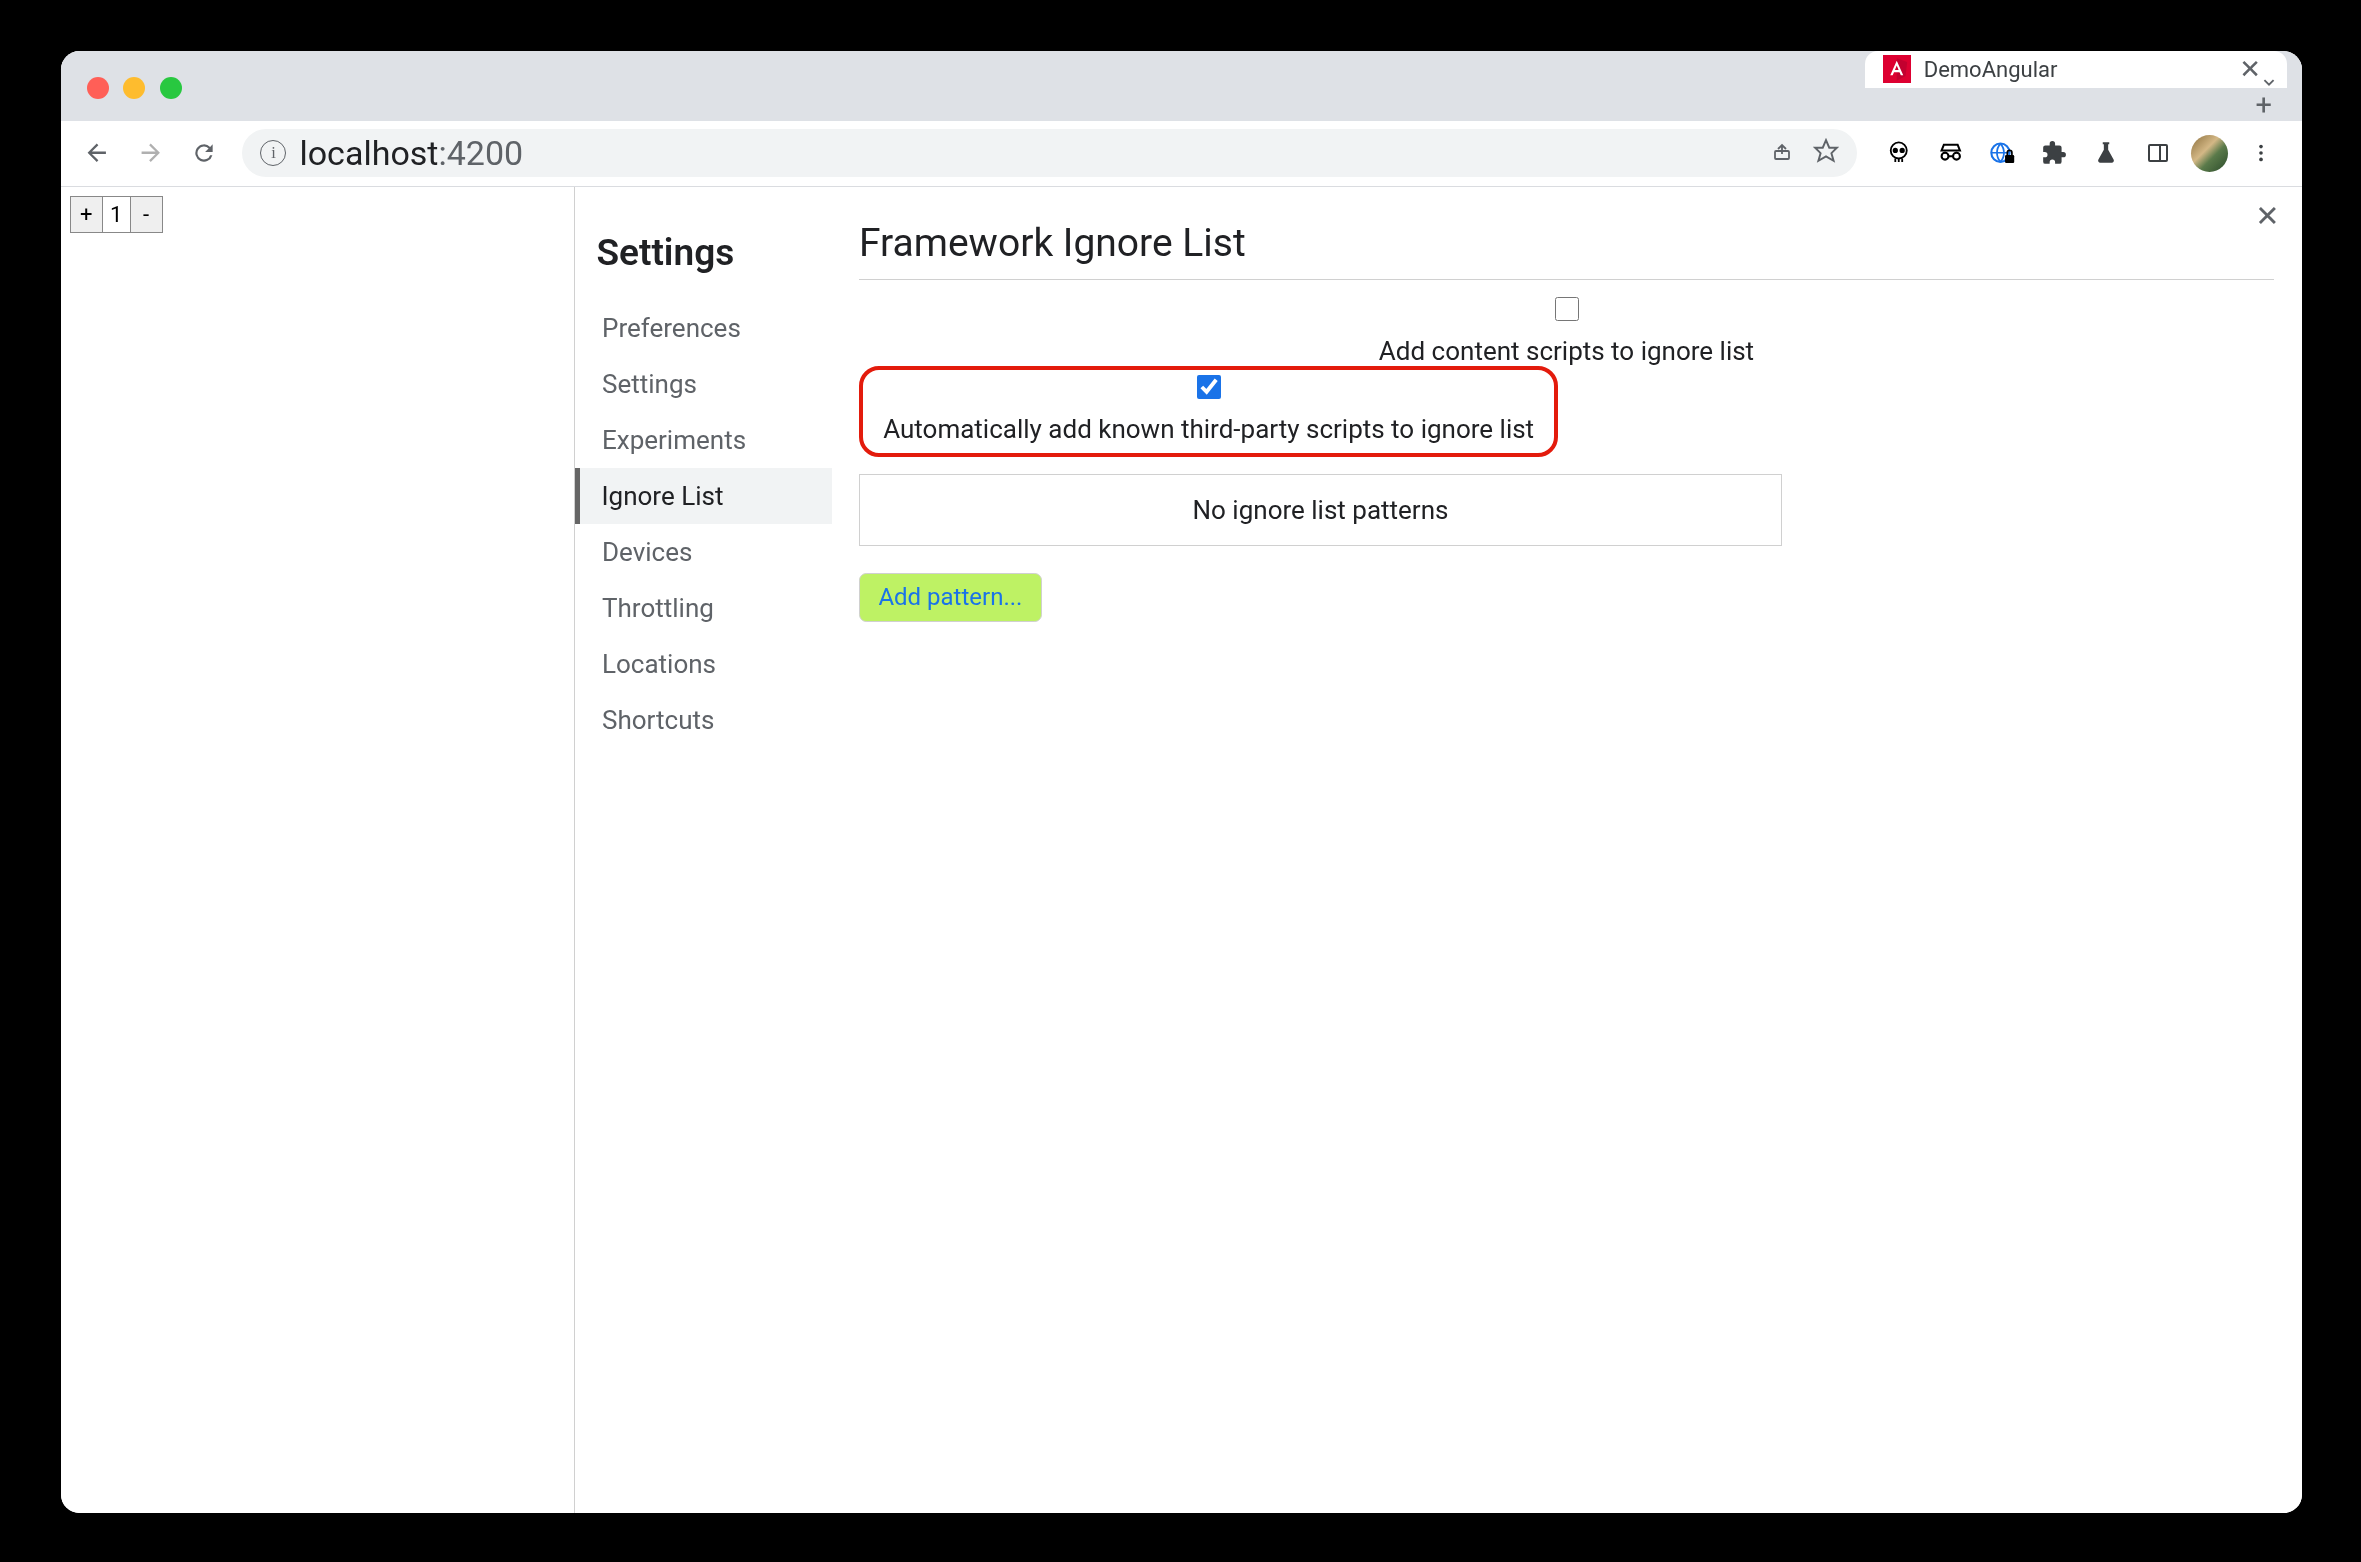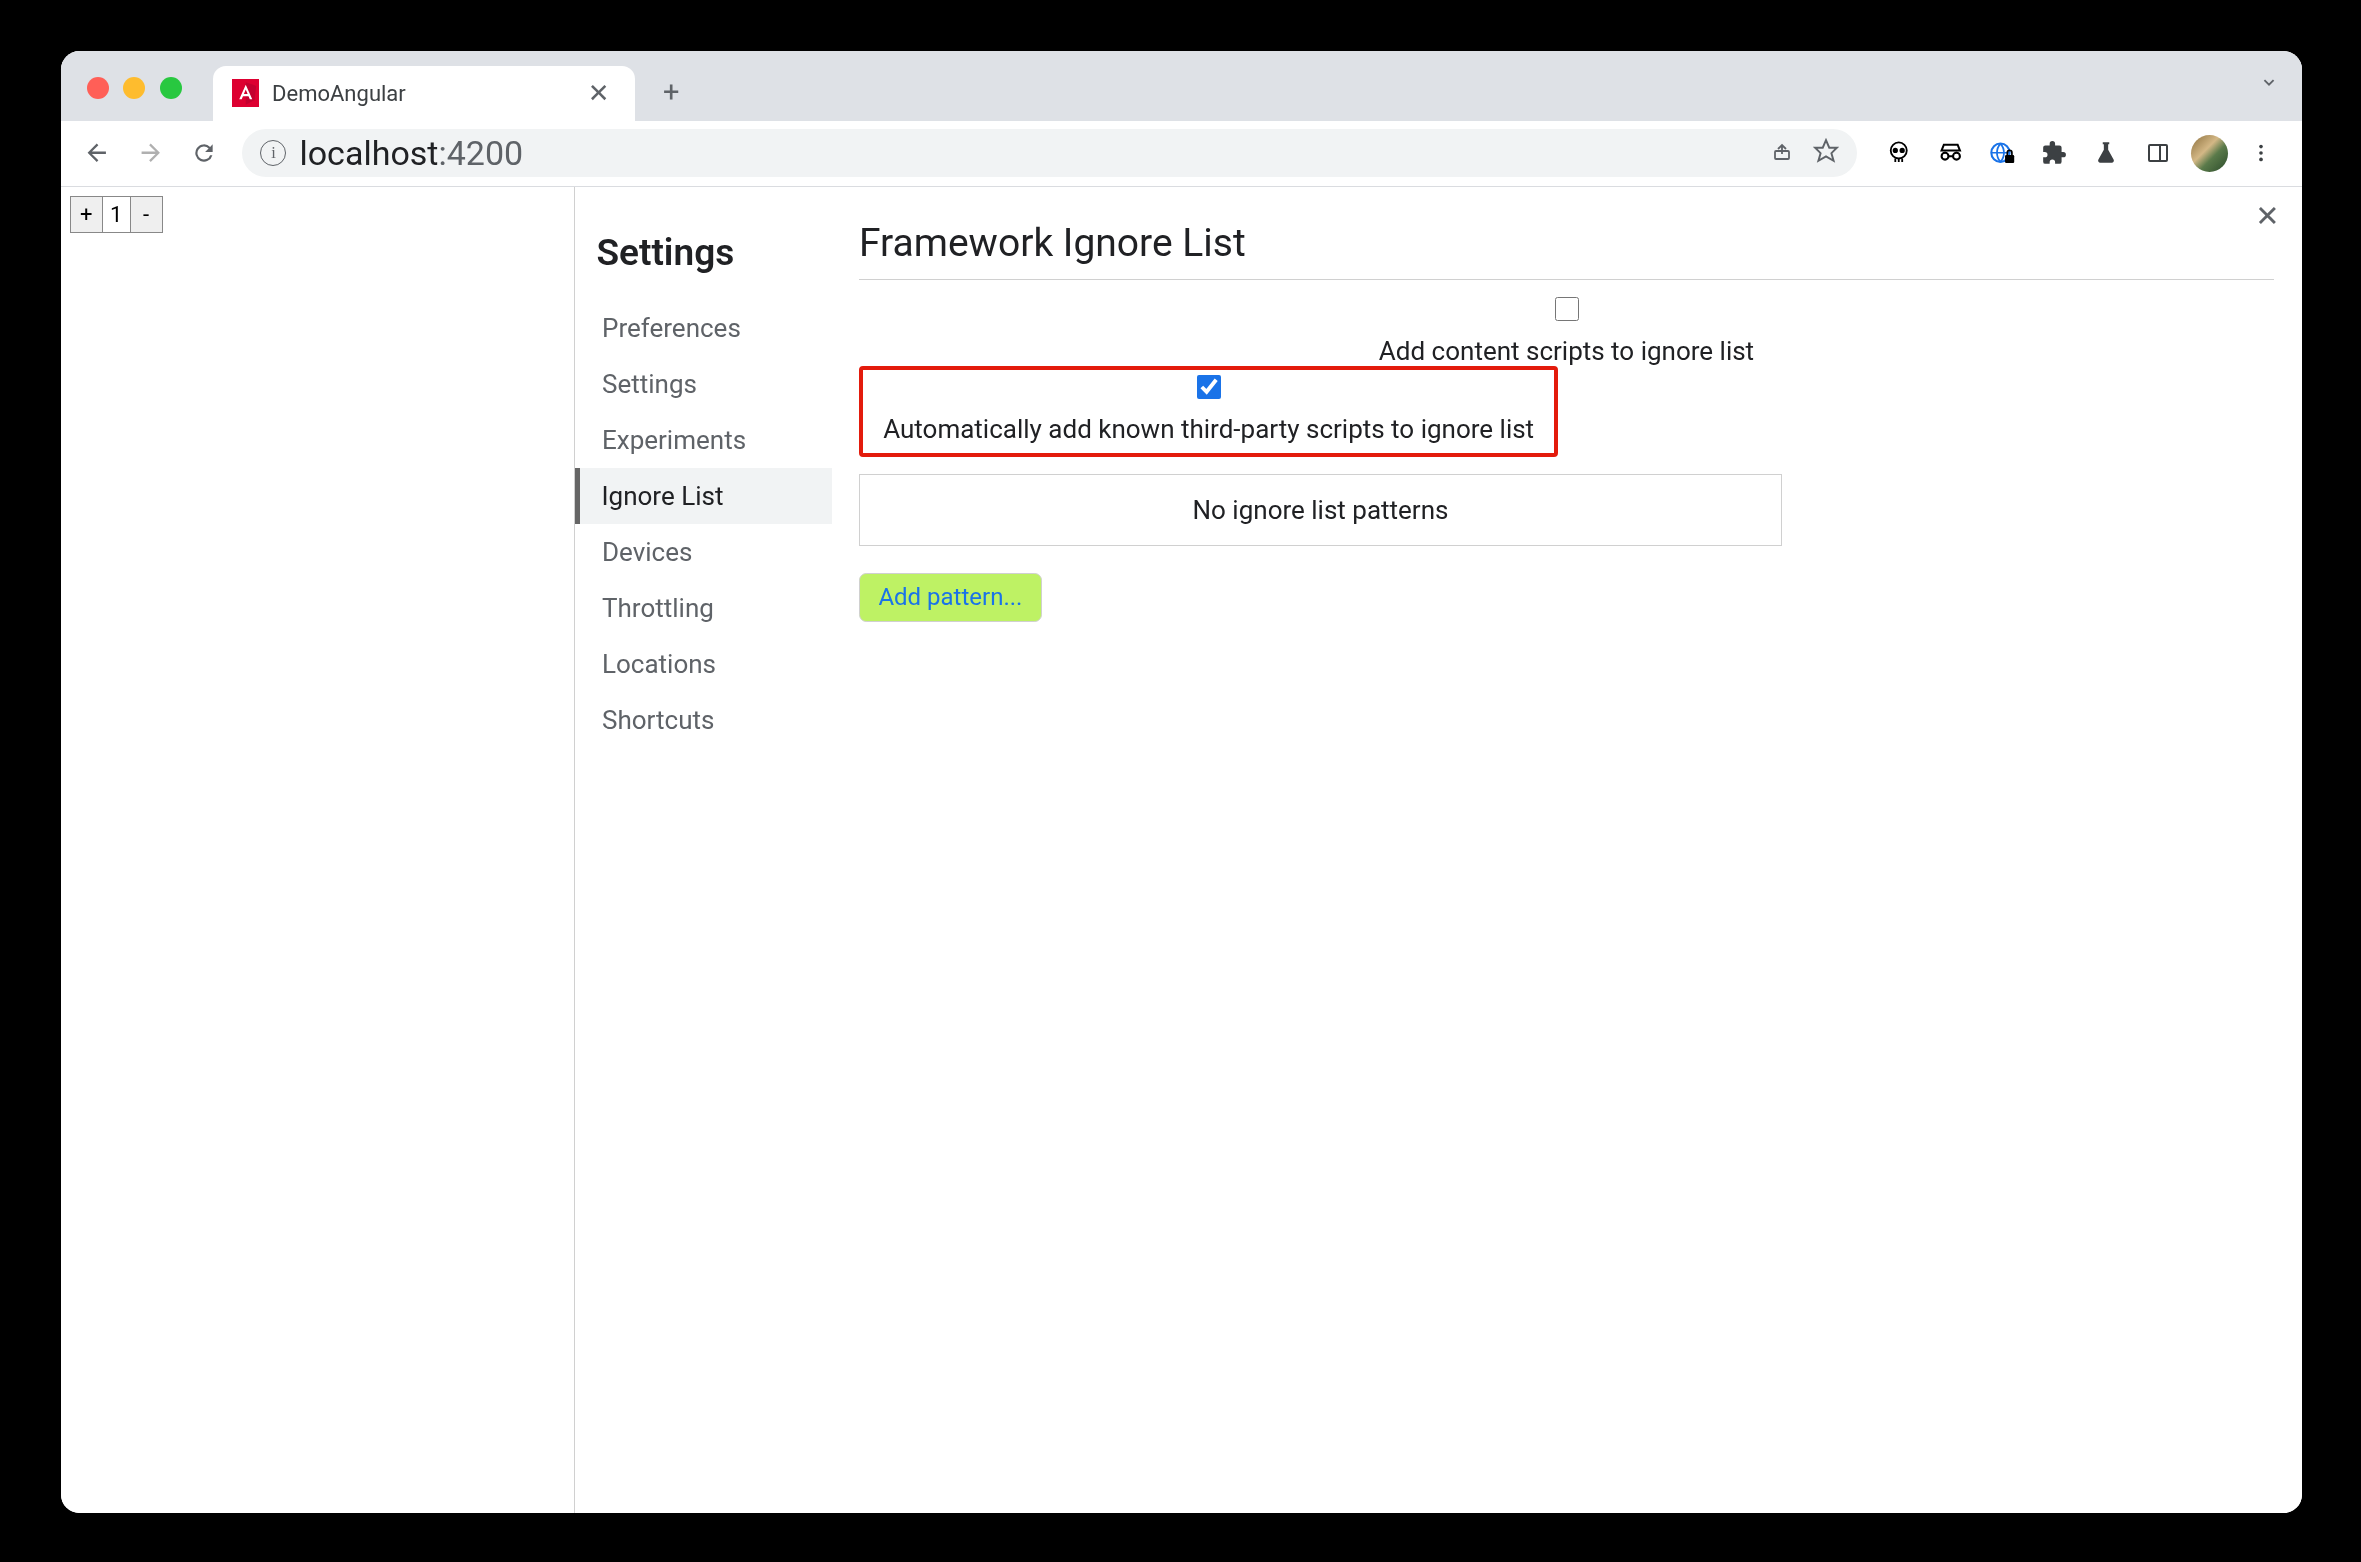--- a/index.html
+++ b/index.html
@@ -22,20 +22,21 @@
   flex-direction: column;
   box-shadow: 0 0 37px rgba(0,0,0,0.5);
 }
 .tabbar {
   background: #dee1e6;
   height: 70px;
   display: flex;
   align-items: flex-end;
   padding: 0 14.7px;
   position: relative;
+  flex-direction: column;
 }
 .traffic-lights {
   display: flex;
   gap: 14.7px;
   align-items: center;
   position: absolute;
   left: 26px;
   top: 26px;
 }
 .traffic-light {
@@ -206,21 +207,21 @@
   color: #202124;
   flex-direction: column;
 }
 .cb-row input[type=checkbox] {
   width: 24px; height: 24px;
   accent-color: #1a73e8;
   cursor: pointer;
 }
 .highlight-box {
   border: 4.6px solid #e31b0c;
-  border-radius: 4px;
+  border-radius: 20px;
   padding: 3.7px 9.2px 7.3px 9.2px;
   display: inline-flex;
   margin-top: -1.8px;
   margin-bottom: 16.5px;
 }
 .patterns-box {
   border: 0.9px solid #d0d0d0;
   padding: 20px;
   text-align: center;
   font-size: 26px;

